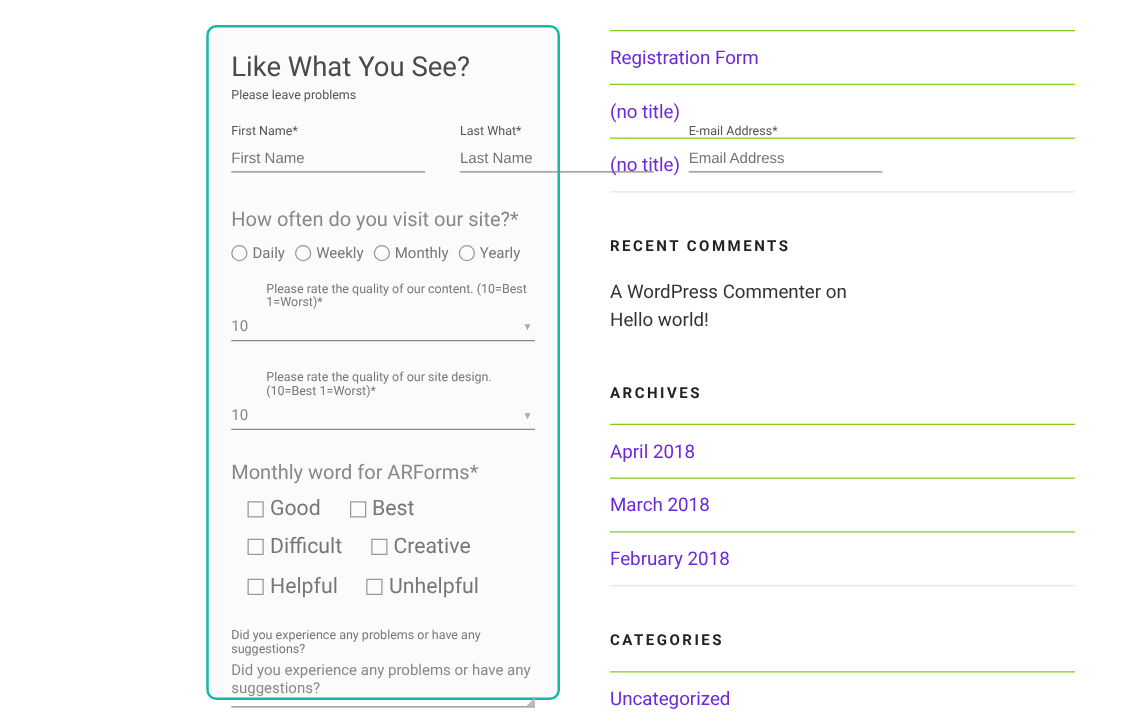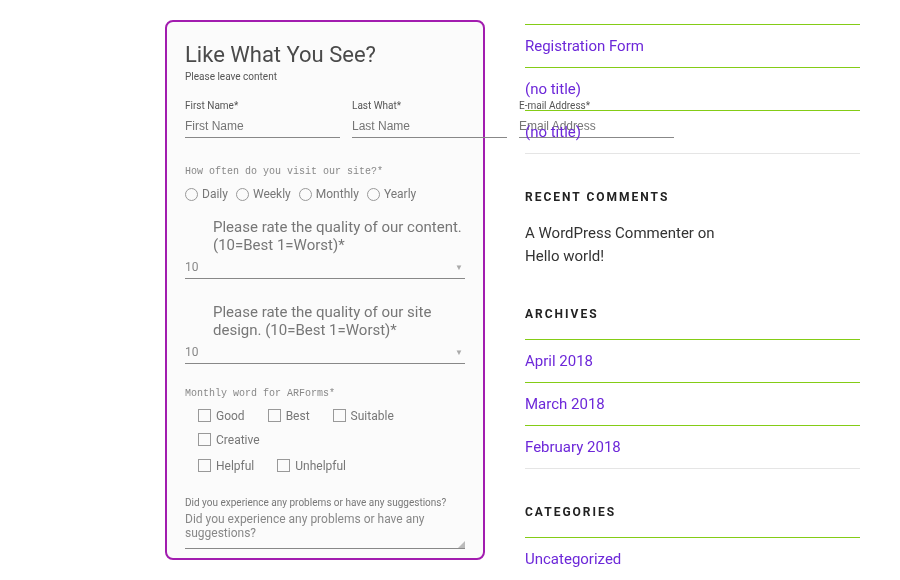--- a/index.html
+++ b/index.html
@@ -11,40 +11,40 @@
       font-family: -apple-system, BlinkMacSystemFont, "Segoe UI", Roboto, Helvetica, Arial, sans-serif;
       background: #fff;
       color: #333;
       width: 900px;
       height: 580px;
       display: flex;
       padding: 20px 40px 20px 165px;
       gap: 40px;
     }
     .form-panel {
-      width: 320px;
+      width: 283px;
       background: #fbfbfb;
-      border: 2px solid #a21caf;
+      border: 2px solid #14b8a6;
       border-radius: 8px;
       padding: 20px 18px;
     }
     .form-title {
       font-size: 22px;
       font-weight: 400;
       color: #4a4a4a;
       margin-bottom: 4px;
     }
     .form-subtitle {
       font-size: 10px;
       color: #555;
       margin-bottom: 18px;
     }
     .row-3 {
       display: flex;
-      gap: 12px;
+      gap: 28px;
       margin-bottom: 28px;
     }
     .field {
       flex: 1;
       display: flex;
       flex-direction: column;
     }
     .field-label {
       font-size: 10px;
       color: #555;
@@ -53,24 +53,23 @@
     .field-input {
       border: none;
       border-bottom: 1px solid #888;
       background: transparent;
       font-size: 12px;
       color: #000000;
       padding: 2px 0 4px 0;
       outline: none;
     }
     .question-label {
-      font-size: 10px;
+      font-size: 16px;
       color: #888;
       margin-bottom: 10px;
-      font-family: Liberation Mono, monospace;
     }
     .radio-row {
       display: flex;
       gap: 8px;
       align-items: center;
       margin-bottom: 17px;
       flex-wrap: wrap;
     }
     .radio-item {
       display: flex;
@@ -83,21 +82,21 @@
       width: 13px;
       height: 13px;
       border: 1.5px solid #999;
       border-radius: 50%;
       display: inline-block;
     }
     .select-group {
       margin-bottom: 24px;
     }
     .select-label {
-      font-size: 15px;
+      font-size: 10px;
       color: #777;
       margin-bottom: 4px;
       padding-left: 28px;
     }
     .faux-select {
       border-bottom: 1px solid #888;
       padding: 2px 2px 4px 0;
       font-size: 12px;
       color: #888;
       display: flex;
@@ -113,22 +112,23 @@
     }
     .checkbox-row {
       display: flex;
       gap: 10px;
       align-items: center;
       margin-bottom: 12px;
       flex-wrap: wrap;
     }
     .checkbox-item {
       display: flex;
+      align-items: center;
       gap: 5px;
-      font-size: 12px;
+      font-size: 17px;
       color: #777;
       padding-left: 13px;
     }
     .faux-checkbox {
       width: 13px;
       height: 13px;
       border: 1.5px solid #999;
       display: inline-block;
     }
     .textarea-group {
@@ -200,21 +200,21 @@
       color: #333;
       line-height: 1.5;
       margin-bottom: 40px;
     }
   </style>
 </head>
 <body>
 
 <div class="form-panel">
   <h2 class="form-title">Like What You See?</h2>
-  <div class="form-subtitle">Please leave content</div>
+  <div class="form-subtitle">Please leave problems</div>
 
   <div class="row-3">
     <div class="field">
       <label class="field-label">First Name*</label>
       <input class="field-input" placeholder="First Name" style="">
     </div>
     <div class="field">
       <label class="field-label">Last What*</label>
       <input class="field-input" placeholder="Last Name" style="">
     </div>
@@ -266,21 +266,21 @@
       <label class="checkbox-item">
         <span class="faux-checkbox"></span>
         <span>Good</span>
       </label>
       <label class="checkbox-item">
         <span class="faux-checkbox"></span>
         <span>Best</span>
       </label>
       <label class="checkbox-item">
         <span class="faux-checkbox"></span>
-        <span>Suitable</span>
+        <span>Difficult</span>
       </label>
       <label class="checkbox-item">
         <span class="faux-checkbox"></span>
         <span>Creative</span>
       </label>
     </div>
     <div class="checkbox-row">
       <label class="checkbox-item">
         <span class="faux-checkbox"></span>
         <span>Helpful</span>

